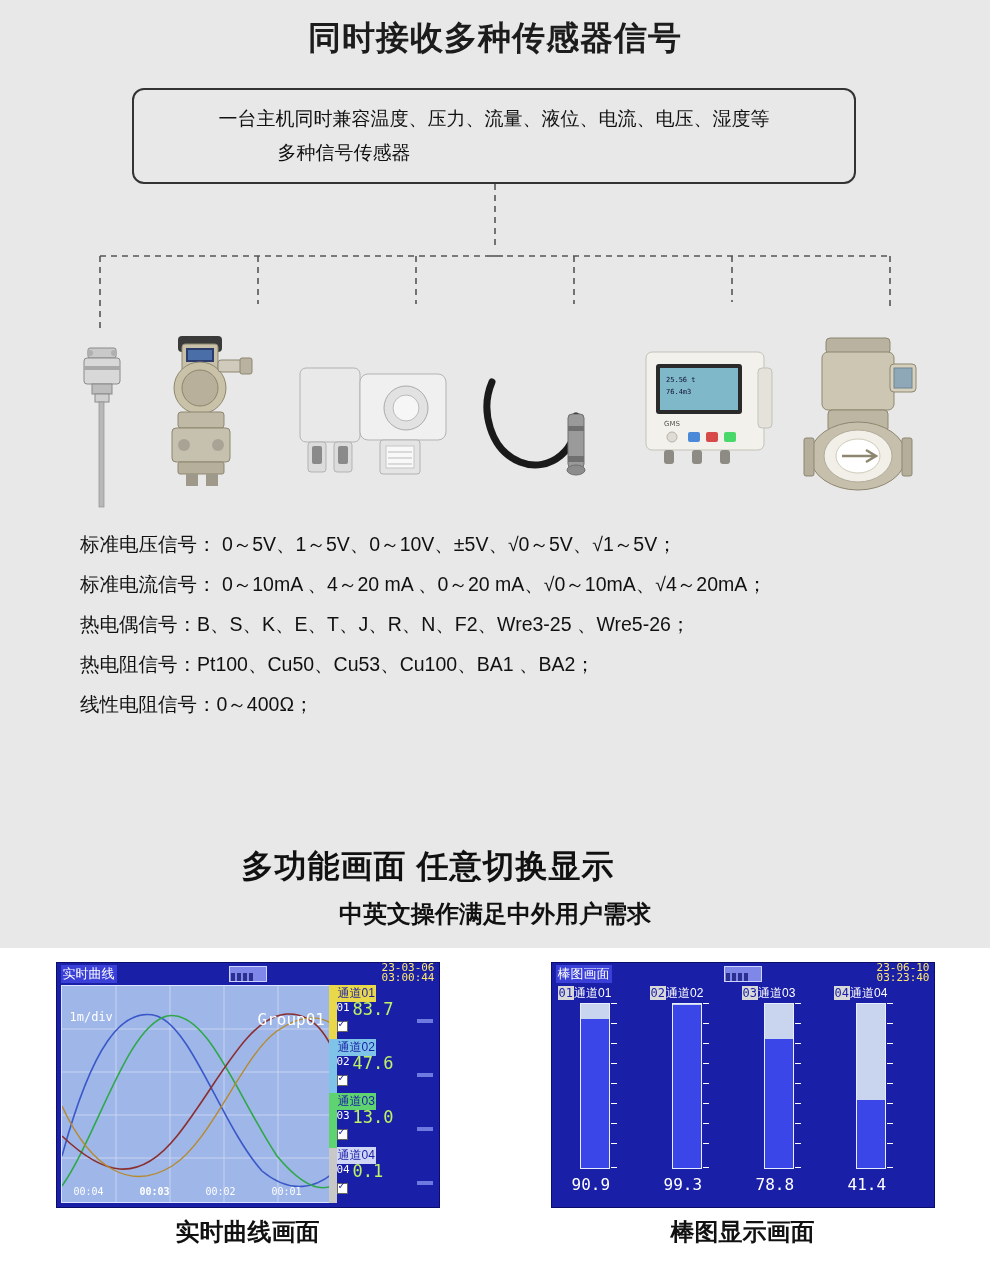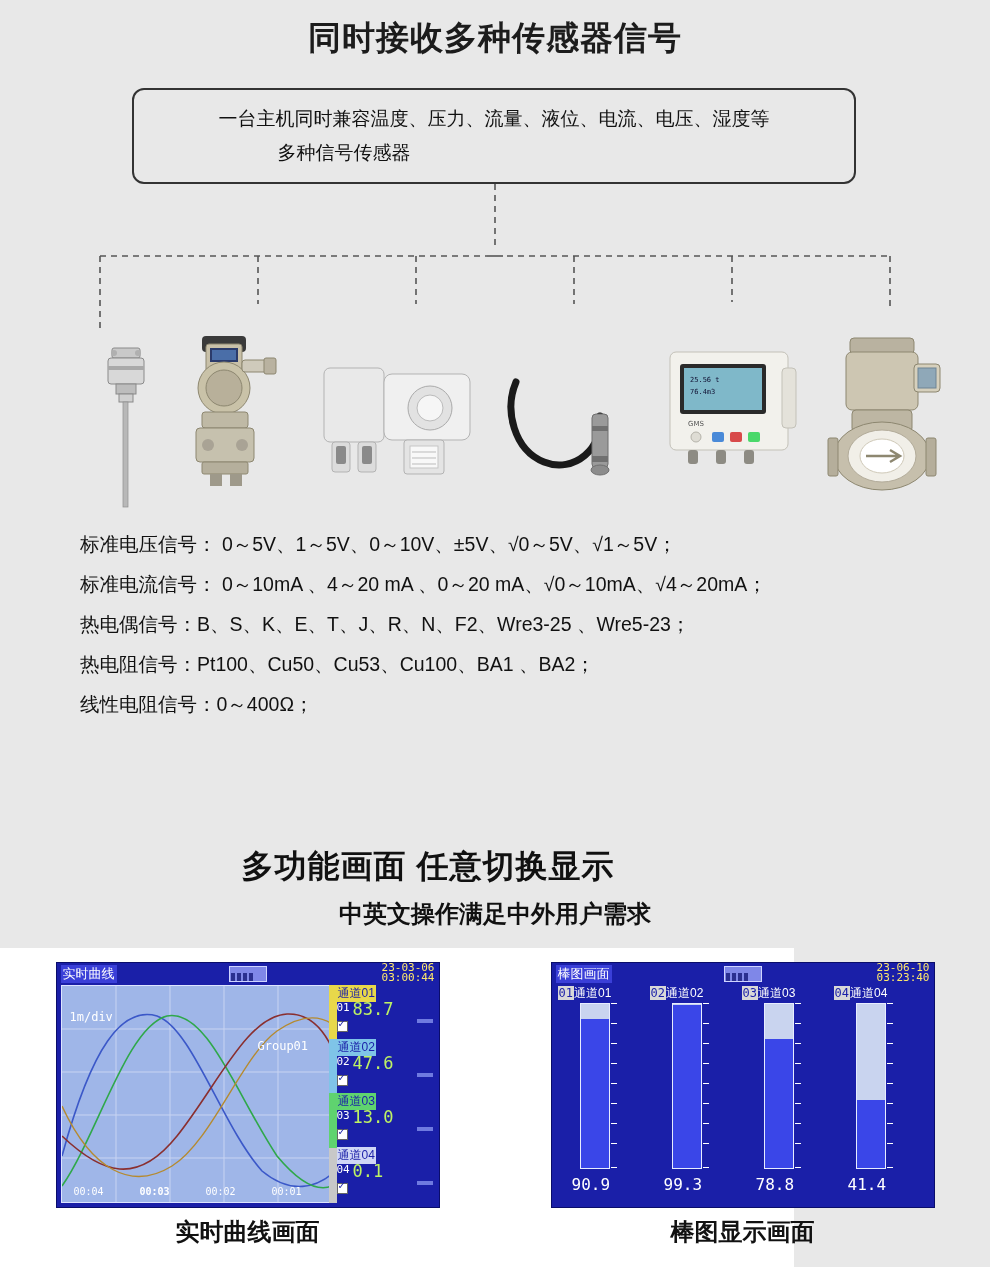--- a/index.html
+++ b/index.html
@@ -65,21 +65,20 @@
     height: 150px;
   }
 
   
   .sensors {
     position: absolute;
     top: 330px;
     left: 0;
     width: 882px;
     height: 200px;
-    margin-left: 24px;
   }
   .sensor {
     position: absolute;
   }
 
   
   .specs {
     position: absolute;
     top: 524px;
     left: 80px;
@@ -112,21 +111,21 @@
     text-align: center;
     font-size: 24px;
     font-weight: bold;
     color: #111;
   }
 
   .screens {
     position: absolute;
     top: 948px;
     left: 0;
-    width: 794px;
+    width: 990px;
     height: 319px;
     background: #fff;
   }
   .screen-block { position: absolute; top: 0; width: 495px; height: 319px; }
   .screen-block.left { left: 0; }
   .screen-block.right { left: 495px; }
 
   .lcd {
     position: absolute;
     top: 14px;
@@ -180,22 +179,22 @@
     width: 272px; height: 218px;
     background: #000000;
     border: 1px solid #dde4ff;
     box-sizing: border-box;
   }
   .trend-label-l {
     position: absolute; top: 24px; left: 8px; font-size: 12px; color: #ffffff;
     font-family: "DejaVu Sans Mono", monospace; z-index: 4;
   }
   .trend-label-r {
-    position: absolute; top: 24px; left: 196px; font-size: 12px; color: #ffffff;
-    font-family: "DejaVu Sans Mono", monospace; z-index: 4; margin-top: 29px;
+    position: absolute; top: 24px; left: 196px; font-size: 16px; color: #ffffff;
+    font-family: "DejaVu Sans Mono", monospace; z-index: 4;
   }
   .x-times {
     position: absolute; bottom: 2px; left: 0; width: 272px; height: 14px; z-index: 4; text-align: center;
   }
   .x-times span {
     position: absolute; font-size: 10px; color: #ffffff;
     font-family: "DejaVu Sans Mono", monospace;
   }
 
   .chan-panel {
@@ -375,21 +374,21 @@
       <ellipse cx="60" cy="126" rx="22" ry="17" fill="#ffffff" stroke="#cfc9b8"></ellipse>
       <path d="M44 126 L76 126 M68 120 L78 126 L68 132" stroke="#8d8770" stroke-width="2.5" fill="none"></path>
       <rect x="6" y="108" width="10" height="38" rx="2" fill="#b5ae9b" stroke="#8d8770"></rect>
       <rect x="104" y="108" width="10" height="38" rx="2" fill="#b5ae9b" stroke="#8d8770"></rect>
     </svg>
   </div>
 
   <div class="specs">
     <div class="row">标准电压信号： 0～5V、1～5V、0～10V、±5V、√0～5V、√1～5V；</div>
     <div class="row">标准电流信号： 0～10mA 、4～20 mA 、0～20 mA、√0～10mA、√4～20mA；</div>
-    <div class="row">热电偶信号：B、S、K、E、T、J、R、N、F2、Wre3-25 、Wre5-23；</div>
+    <div class="row">热电偶信号：B、S、K、E、T、J、R、N、F2、Wre3-25 、Wre5-26；</div>
     <div class="row">热电阻信号：Pt100、Cu50、Cu53、Cu100、BA1 、BA2；</div>
     <div class="row">线性电阻信号：0～400Ω；</div>
   </div>
 
   <div class="title-2">多功能画面 任意切换显示</div>
   <div class="subtitle-2">中英文操作满足中外用户需求</div>
 
   <div class="screens">
 
     <div class="screen-block left">

